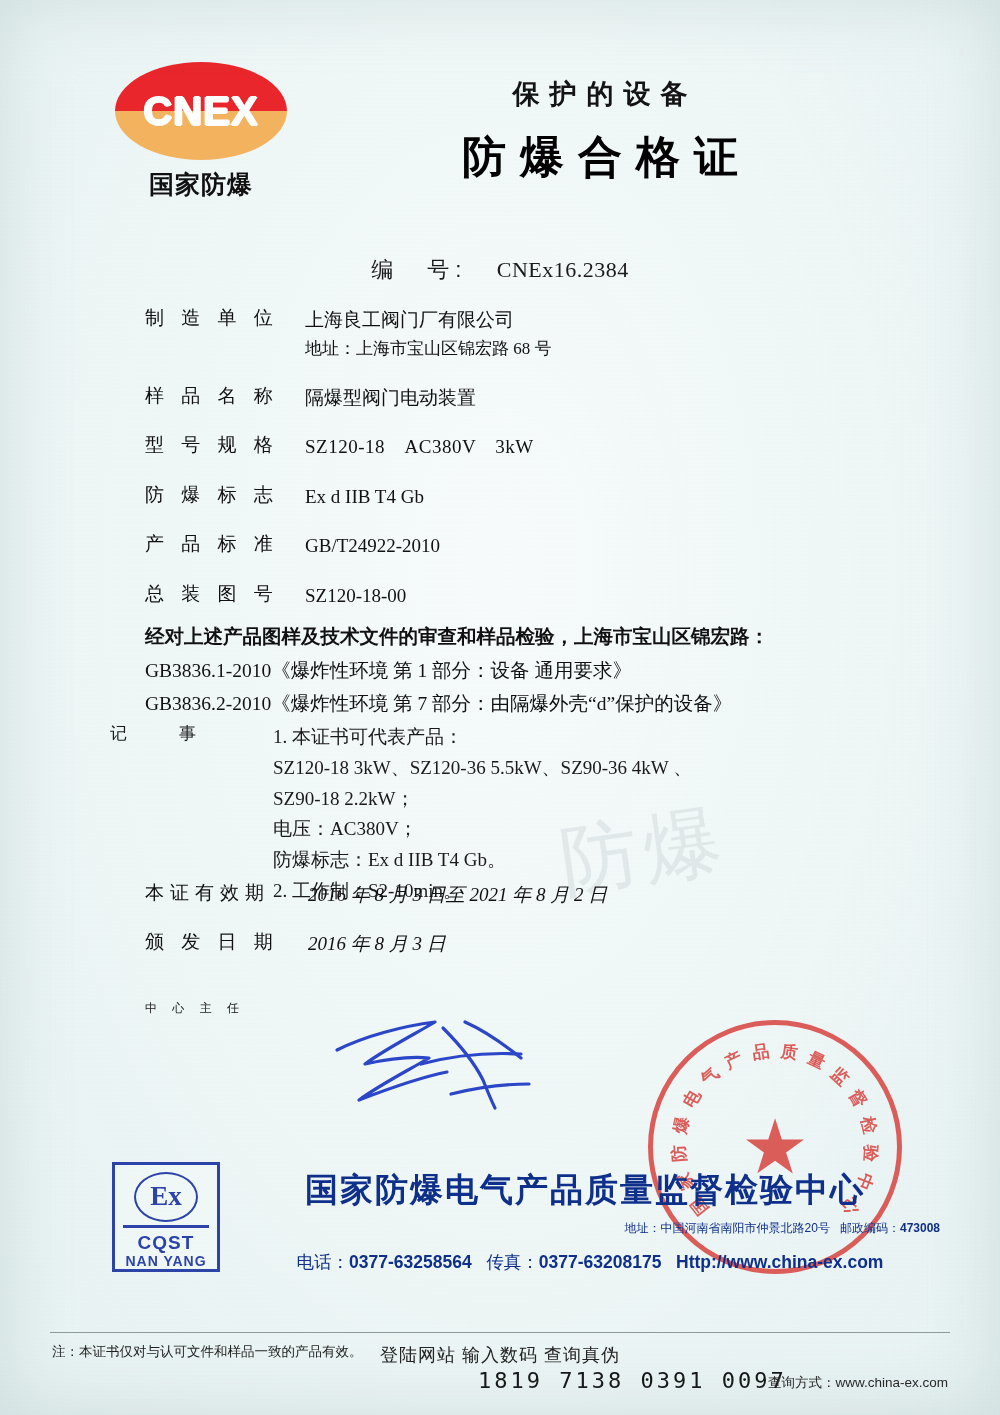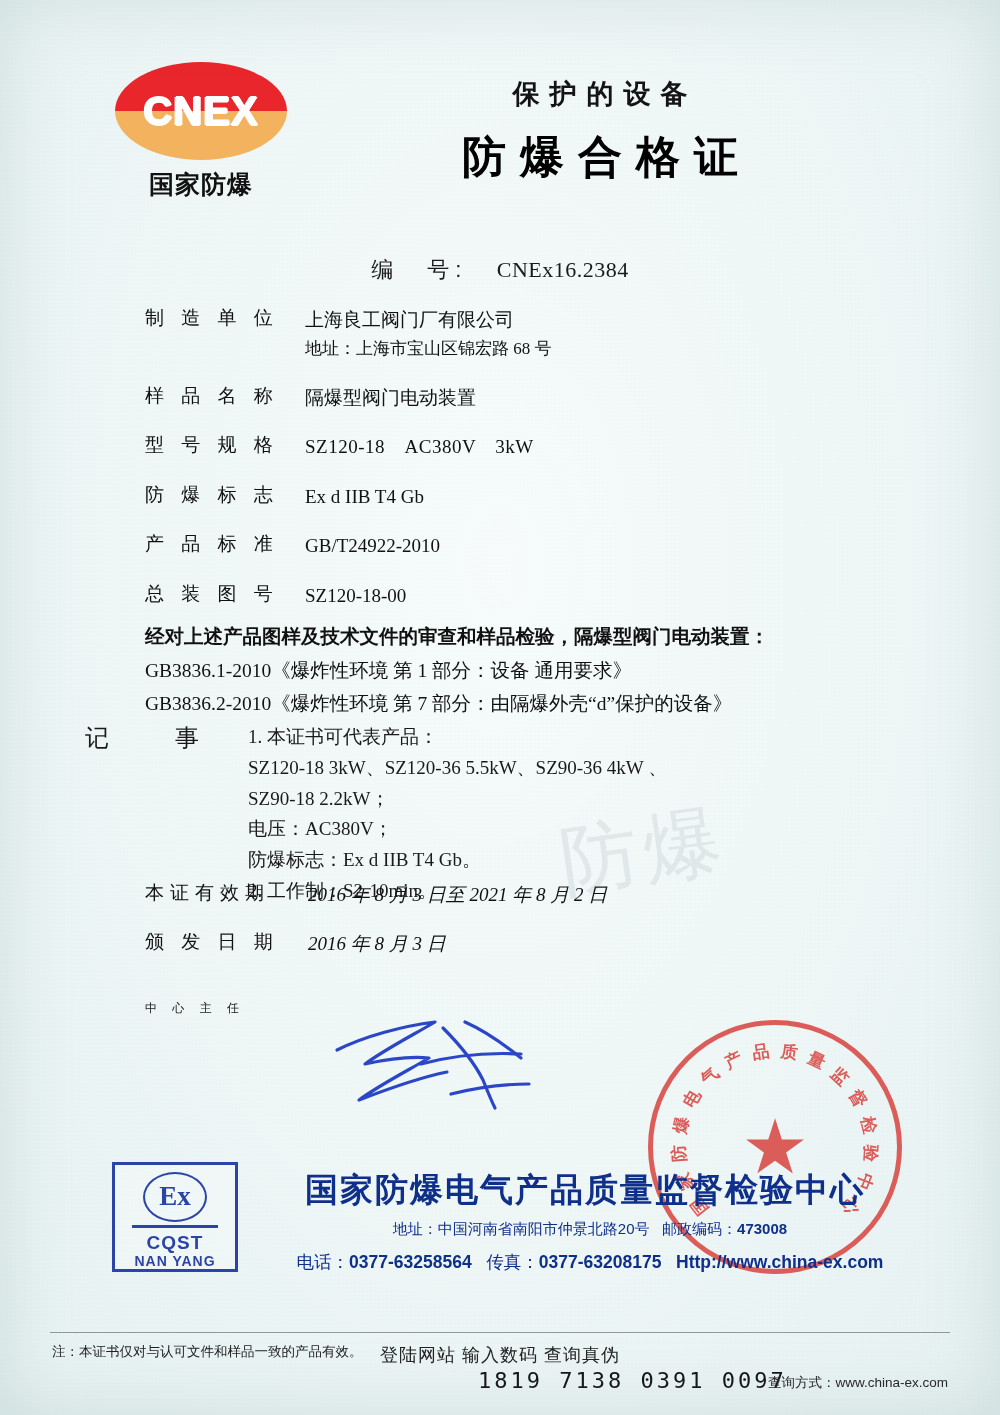--- a/index.html
+++ b/index.html
@@ -182,23 +182,23 @@
   
   .notes {
     position: absolute;
     top: 722px;
     left: 0;
     width: 1000px;
     display: flex;
   }
   .notes .label {
     width: 160px;
-    margin-left: 85px;
-    font-family: "Liberation Sans", sans-serif;
-    font-size: 24px;
+    margin-left: 110px;
+    font-family: "Liberation Sans", sans-serif;
+    font-size: 17px;
     letter-spacing: 6px;
   }
   .notes .body {
     flex: 1;
     font-size: 19px;
     line-height: 1.62;
     padding-left: 3px;
   }
 
   
@@ -288,21 +288,21 @@
   .footer-org {
     position: absolute;
     top: 1160px;
     left: 0;
     width: 1000px;
   }
   .ex-badge {
     position: absolute;
     left: 112px;
     top: 2px;
-    width: 126px;
+    width: 108px;
     height: 110px;
     border: 3px solid #2c43a8;
     box-sizing: border-box;
     text-align: center;
     background: rgba(255,255,255,0.25);
   }
   .ex-badge .ex-circle {
     width: 60px;
     height: 46px;
     margin: 7px auto 2px;
@@ -345,22 +345,22 @@
     font-weight: bold;
     font-size: 33px;
     letter-spacing: 2px;
     color: #0e2f8a;
   }
   .org-addr {
     position: absolute;
     left: 240px;
     top: 60px;
     width: 700px;
-    text-align: center;
-    font-size: 15px;
+    text-align: right;
+    font-size: 12px;
     color: #0e2f8a;
     font-family: "Liberation Sans", sans-serif;
   }
   .org-addr b { font-weight: bold; }
   .org-contact {
     position: absolute;
     left: 240px;
     top: 90px;
     width: 700px;
     text-align: center;
@@ -463,21 +463,21 @@
       <div class="label">产 品 标 准</div>
       <div class="value">GB/T24922-2010</div>
     </div>
     <div class="row">
       <div class="label">总 装 图 号</div>
       <div class="value">SZ120-18-00</div>
     </div>
   </div>
 
   <div class="standards">
-    <div class="lead">经对上述产品图样及技术文件的审查和样品检验，隔爆型阀门电动装置：</div>
+    <div class="lead">经对上述产品图样及技术文件的审查和样品检验，上海市宝山区锦宏路：</div>
     <div>GB3836.1-2010《爆炸性环境 第 1 部分：设备 通用要求》</div>
     <div>GB3836.2-2010《爆炸性环境 第 7 部分：由隔爆外壳“d”保护的设备》</div>
   </div>
 
   <div class="notes">
     <div class="label">记　　事</div>
     <div class="body">
       <div>1. 本证书可代表产品：</div>
       <div>SZ120-18 3kW、SZ120-36 5.5kW、SZ90-36 4kW 、</div>
       <div>SZ90-18 2.2kW；</div>

